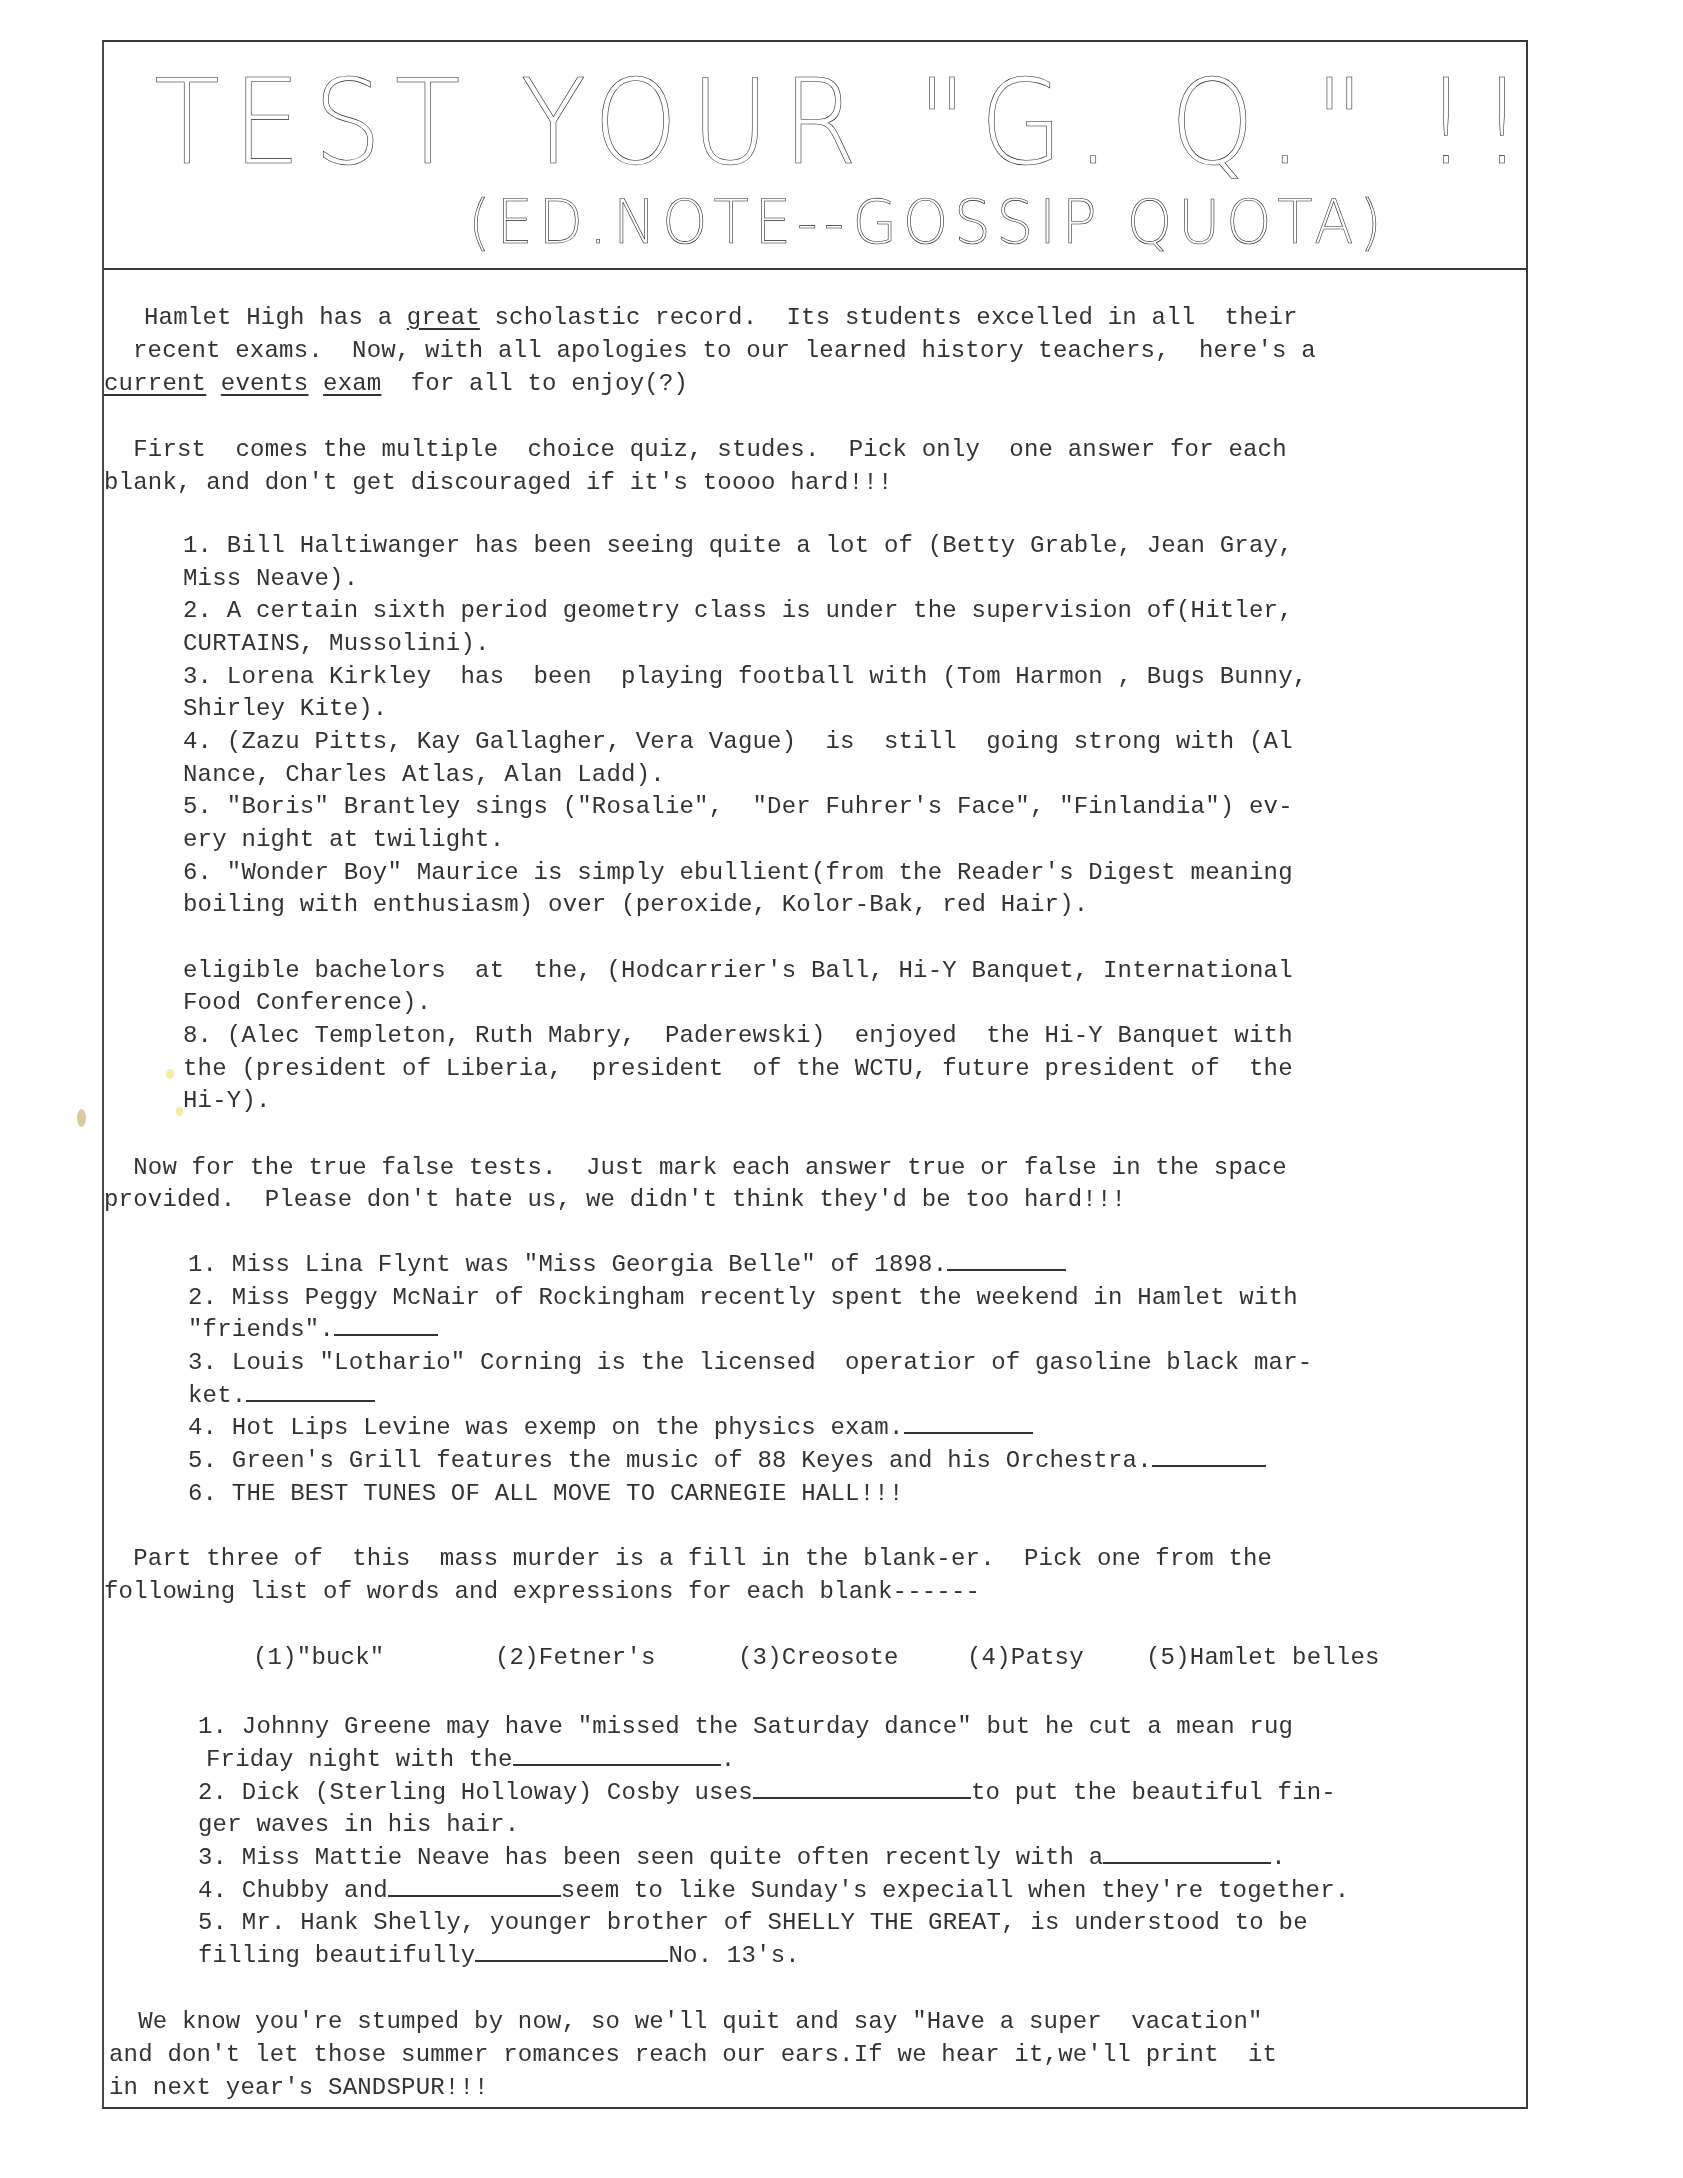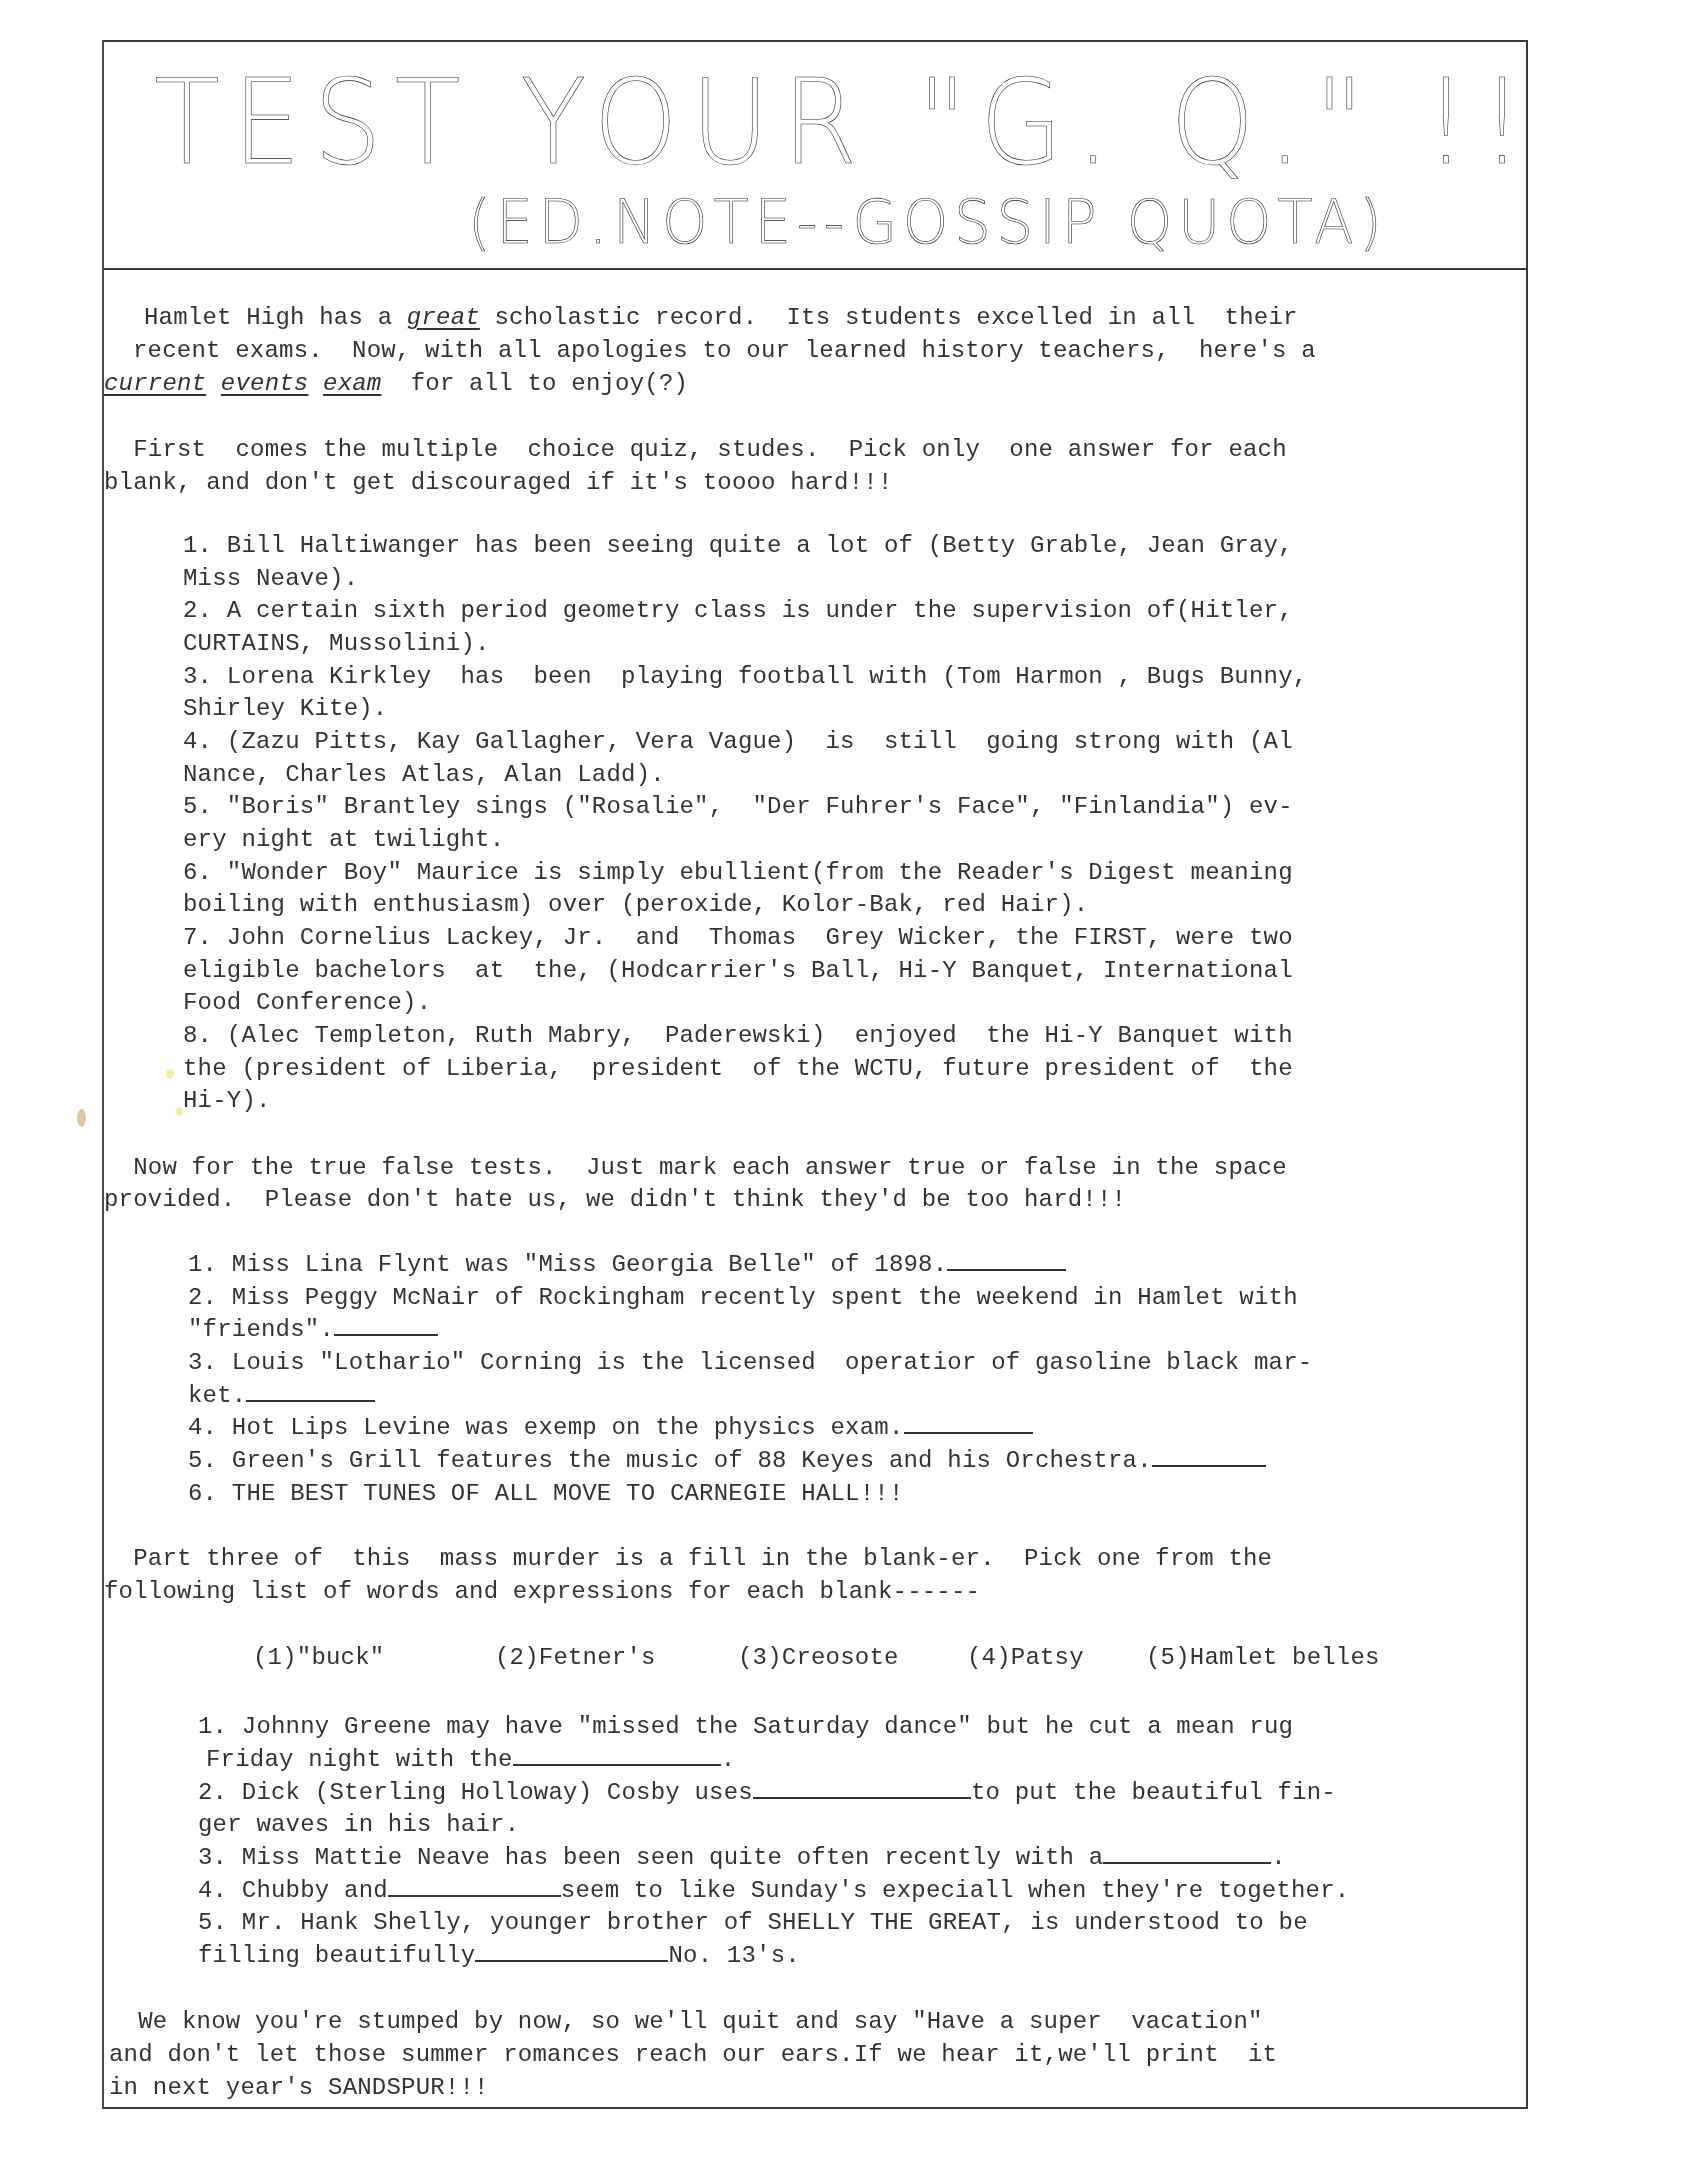--- a/index.html
+++ b/index.html
@@ -67,21 +67,21 @@
     transform-origin: left top;
   }
   .para, .item, .choices {
     position: absolute;
     font-size: 24px;
     line-height: 33px;
     white-space: pre;
     color: #333;
     letter-spacing: 0.2px;
   }
-  .u { text-decoration: underline; text-underline-offset: 4px; font-style: italic; }
+  .u { text-decoration: underline; text-underline-offset: 4px; }
   .blank {
     display: inline-block;
     border-bottom: 2px solid #333;
     vertical-align: baseline;
     height: 1px;
   }
   .stain {
     position: absolute;
     border-radius: 50%;
     background: #f3e98a;
@@ -111,21 +111,20 @@
   <div class="item" style="left:79px; top:552px;">2. A certain sixth period geometry class is under the supervision of(Hitler,</div>
   <div class="item" style="left:79px; top:585px;">CURTAINS, Mussolini).</div>
   <div class="item" style="left:79px; top:618px;">3. Lorena Kirkley  has  been  playing football with (Tom Harmon , Bugs Bunny,</div>
   <div class="item" style="left:79px; top:650px;">Shirley Kite).</div>
   <div class="item" style="left:79px; top:683px;">4. (Zazu Pitts, Kay Gallagher, Vera Vague)  is  still  going strong with (Al</div>
   <div class="item" style="left:79px; top:716px;">Nance, Charles Atlas, Alan Ladd).</div>
   <div class="item" style="left:79px; top:748px;">5. "Boris" Brantley sings ("Rosalie",  "Der Fuhrer's Face", "Finlandia") ev-</div>
   <div class="item" style="left:79px; top:781px;">ery night at twilight.</div>
   <div class="item" style="left:79px; top:814px;">6. "Wonder Boy" Maurice is simply ebullient(from the Reader's Digest meaning</div>
   <div class="item" style="left:79px; top:846px;">boiling with enthusiasm) over (peroxide, Kolor-Bak, red Hair).</div>
-  <div class="item" style="left:79px; top:879px;">7. John Cornelius Lackey, Jr.  and  Thomas  Grey Wicker, the FIRST, were two</div>
   <div class="item" style="left:79px; top:912px;">eligible bachelors  at  the, (Hodcarrier's Ball, Hi-Y Banquet, International</div>
   <div class="item" style="left:79px; top:944px;">Food Conference).</div>
   <div class="item" style="left:79px; top:977px;">8. (Alec Templeton, Ruth Mabry,  Paderewski)  enjoyed  the Hi-Y Banquet with</div>
   <div class="item" style="left:79px; top:1010px;">the (president of Liberia,  president  of the WCTU, future president of  the</div>
   <div class="item" style="left:79px; top:1042px;">Hi-Y).</div>
 
   <div class="para" style="left:0px; top:1109px;">  Now for the true false tests.  Just mark each answer true or false in the space</div>
   <div class="para" style="left:0px; top:1141px;">provided.  Please don't hate us, we didn't think they'd be too hard!!!</div>
 
   <div class="item" style="left:84px; top:1206px;"><span>1. Miss Lina Flynt was "Miss Georgia Belle" of 1898.</span><span class="blank" style="width:119px;"></span></div>

